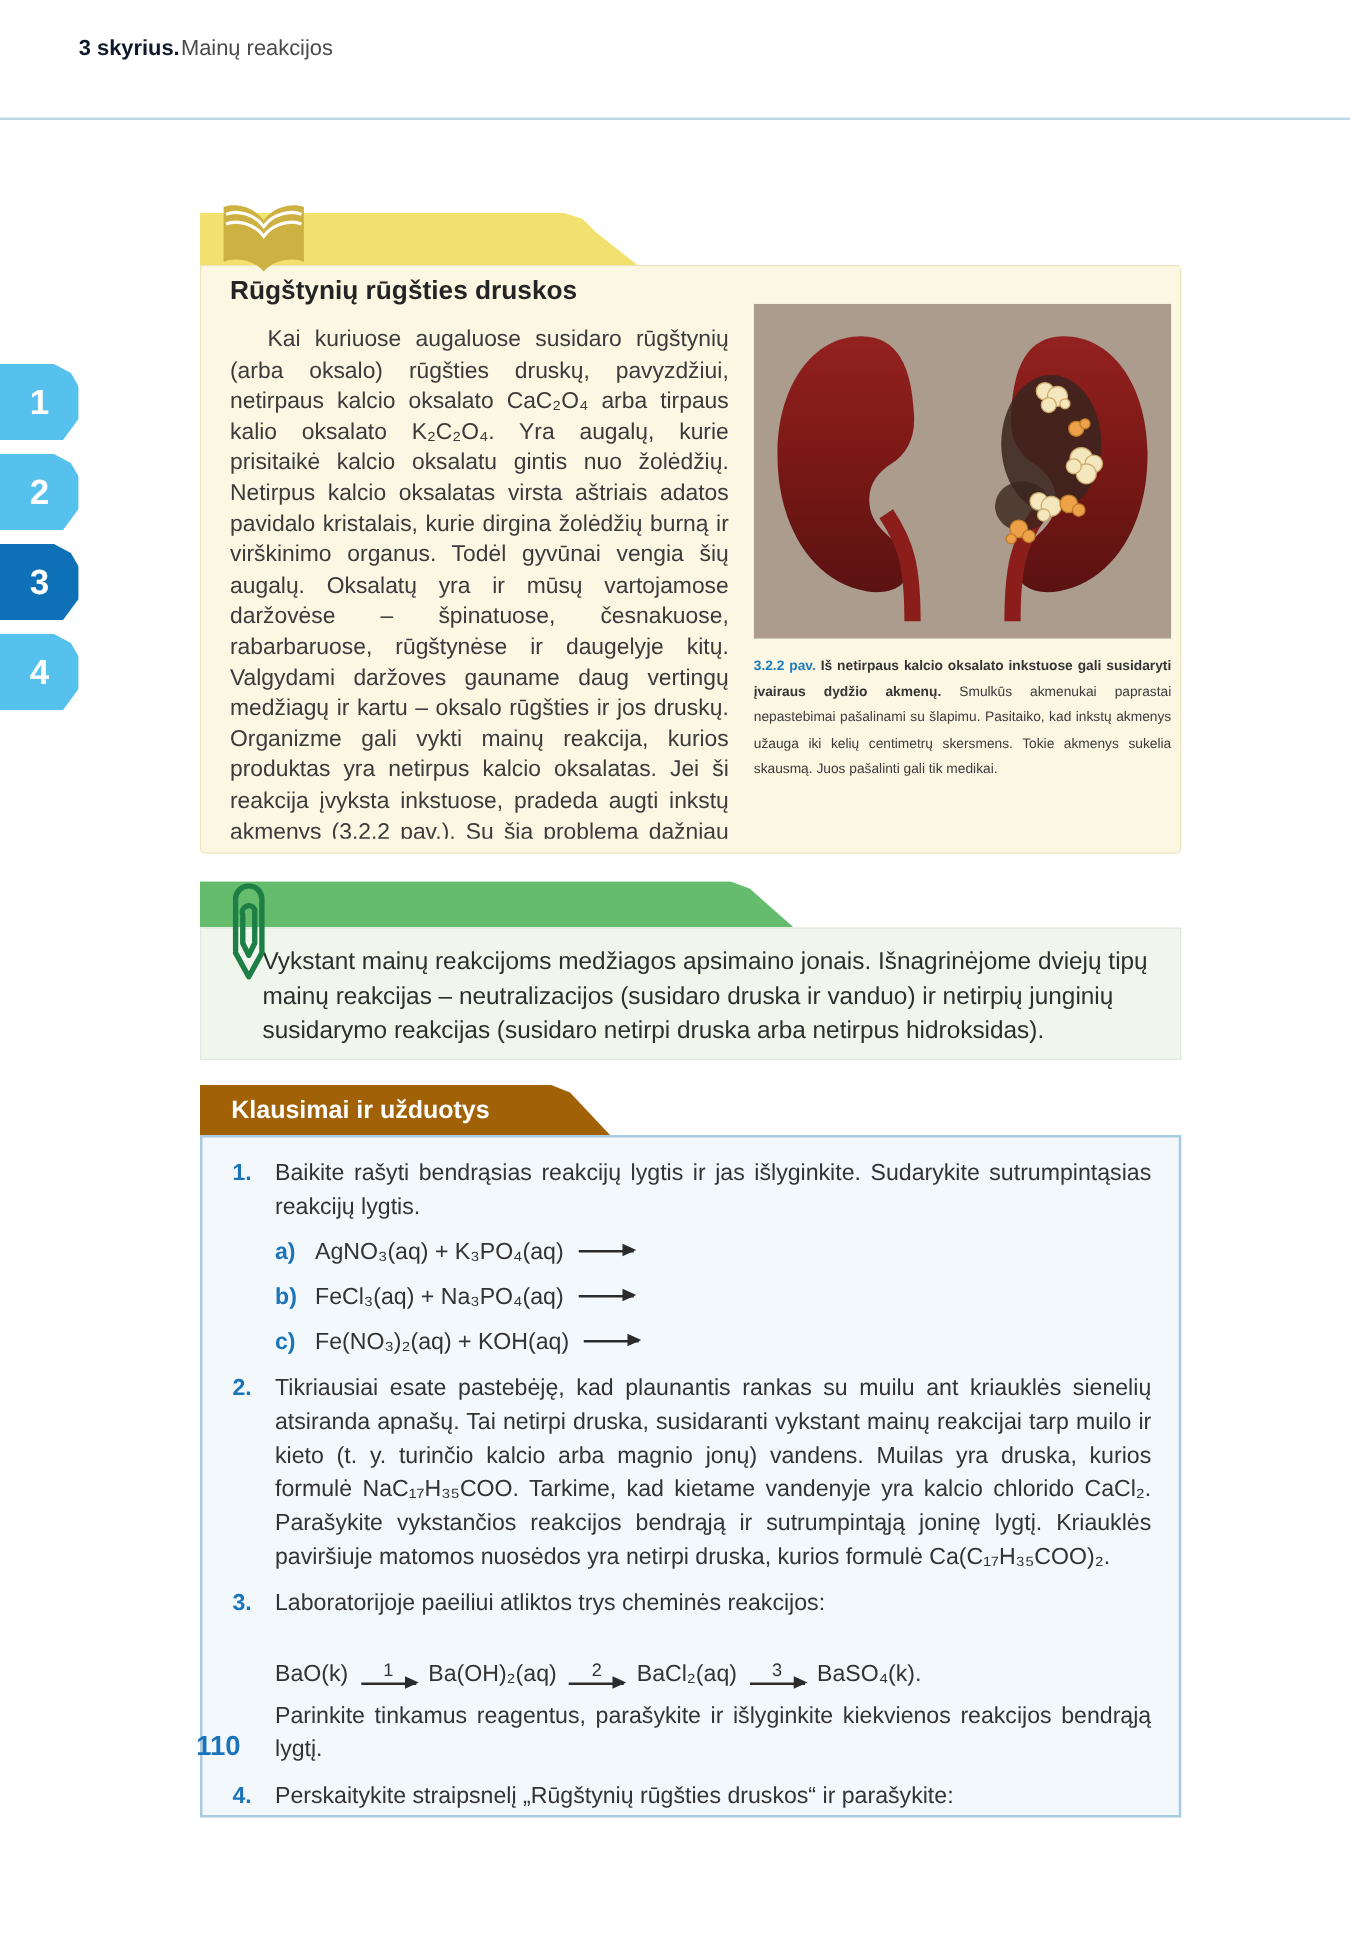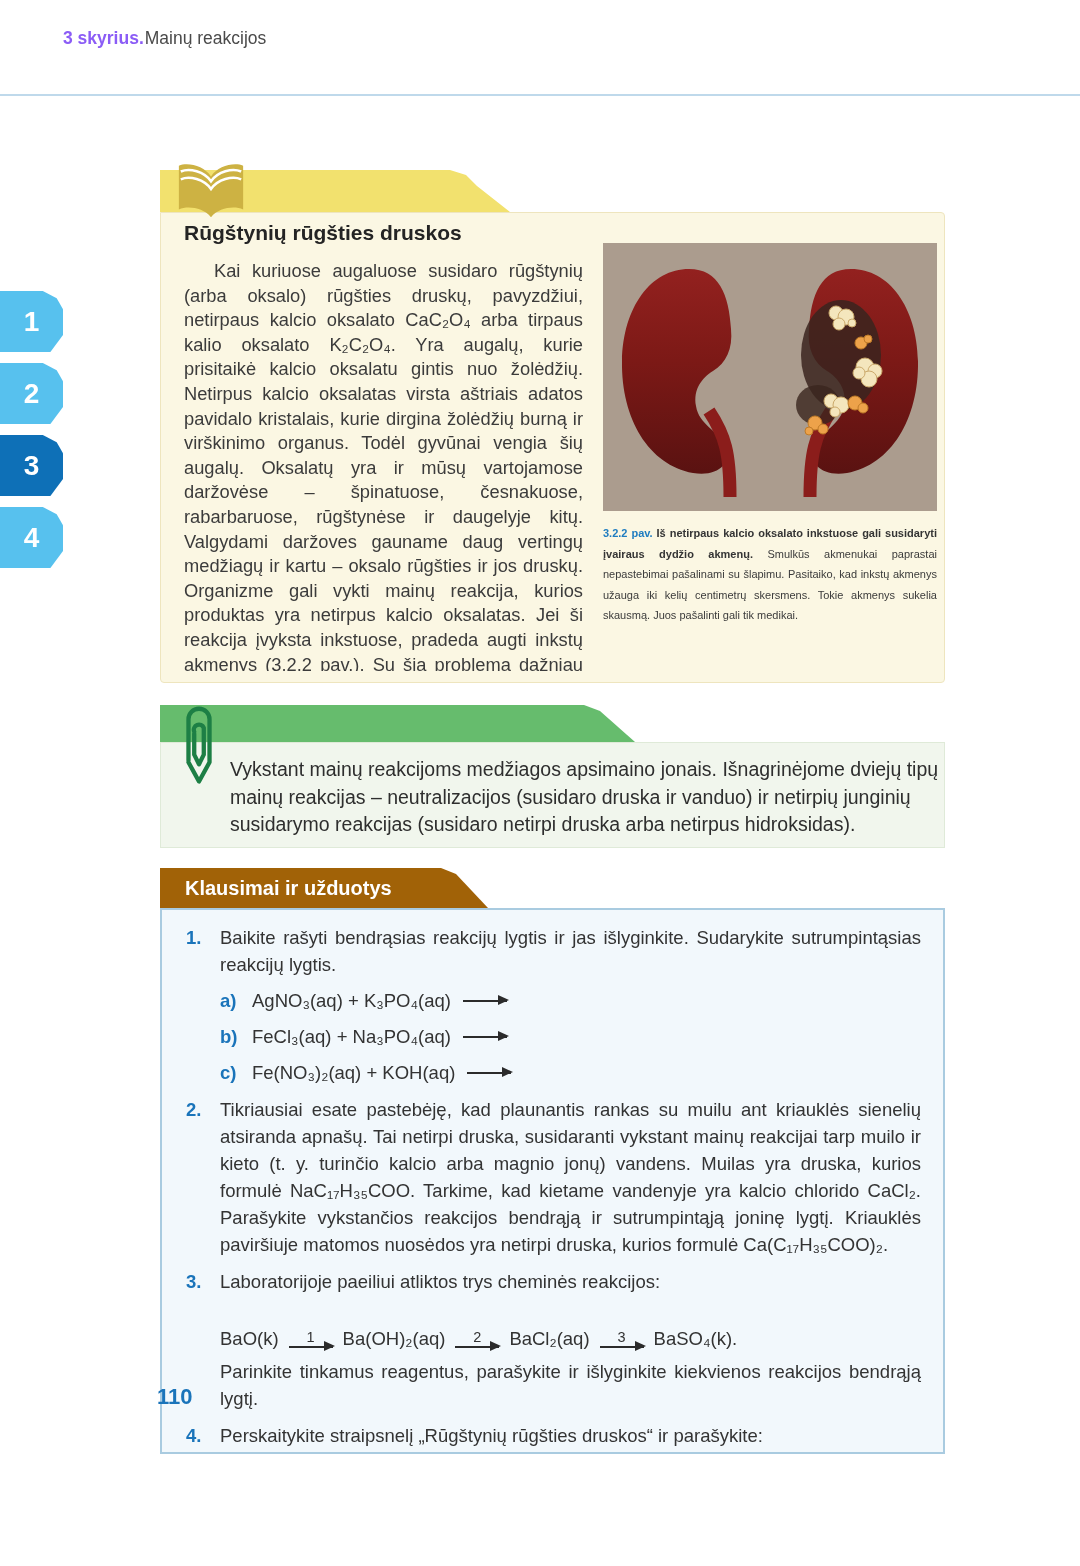--- a/index.html
+++ b/index.html
@@ -1,21 +1,21 @@
 <!DOCTYPE html>
 <html><head>
 <meta charset="utf-8">
 <style>
   html,body{margin:0;padding:0;background:#ffffff;}
   body{font-family:"Liberation Sans","DejaVu Sans",sans-serif;}
   .page{position:relative;width:1080px;height:1566px;background:#fff;color:#3b3b3b;overflow:hidden;}
 
   
   .chapter-header{position:absolute;left:63px;top:28px;font-size:17.5px;}
-  .ch-num{color:#8b5cf6;font-weight:bold;}
+  .ch-num{color:#0f172a;font-weight:bold;}
   .ch-title{color:#4a4a4a;margin-left:1px;}
   .header-rule{position:absolute;left:0;top:94px;width:1080px;height:2px;background:#bfd9eb;}
 
   
   .side-tabs{position:absolute;left:0;top:291px;width:63px;}
   .side-tab{width:63px;height:61px;margin-bottom:11px;background:#57c1ee;color:#fff;
     font-size:28px;font-weight:bold;display:flex;align-items:center;justify-content:center;
     clip-path:polygon(0 0,68% 0,90% 12%,100% 30%,100% 72%,80% 100%,0 100%);}
   .side-tab.active{background:#0e70b7;}
 
@@ -35,21 +35,21 @@
   .cap-label{color:#1e7cc0;font-weight:bold;}
   .cap-bold{font-weight:bold;color:#343434;}
 
   
   .summary{position:absolute;left:160px;top:705px;width:785px;height:143px;}
   .summary-tab{position:absolute;left:0;top:0;width:475px;height:37px;background:#66bc6d;
     clip-path:polygon(0 0,424px 0,440px 6px,475px 100%,0 100%);}
   .summary-main{position:absolute;left:0;top:37px;width:785px;height:106px;background:#f1f6ed;
     border:1px solid #dfead8;box-sizing:border-box;}
   .clip-icon{position:absolute;left:17px;top:-8px;width:44px;height:100px;z-index:3;}
-  .summary-text{position:absolute;left:70px;top:51px;width:714px;margin:0;
+  .summary-text{position:absolute;left:50px;top:51px;width:714px;margin:0;
     font-size:19.5px;line-height:27.5px;color:#2e2e2e;}
 
   
   .questions{position:absolute;left:160px;top:868px;width:785px;}
   .q-header{position:absolute;left:0;top:0;width:328px;height:40px;background:#a16207;color:#fff;
     font-size:20px;font-weight:bold;line-height:40px;padding-left:25px;box-sizing:border-box;
     clip-path:polygon(0 0,281px 0,296px 6px,328px 100%,0 100%);}
   .q-box{position:absolute;left:0;top:40px;width:785px;height:546px;background:#f2f8fc;
     border:2px solid #a9cbe0;box-sizing:border-box;padding:14px 22px 0 24px;overflow:hidden;}
   .q{display:flex;margin-bottom:10px;}

